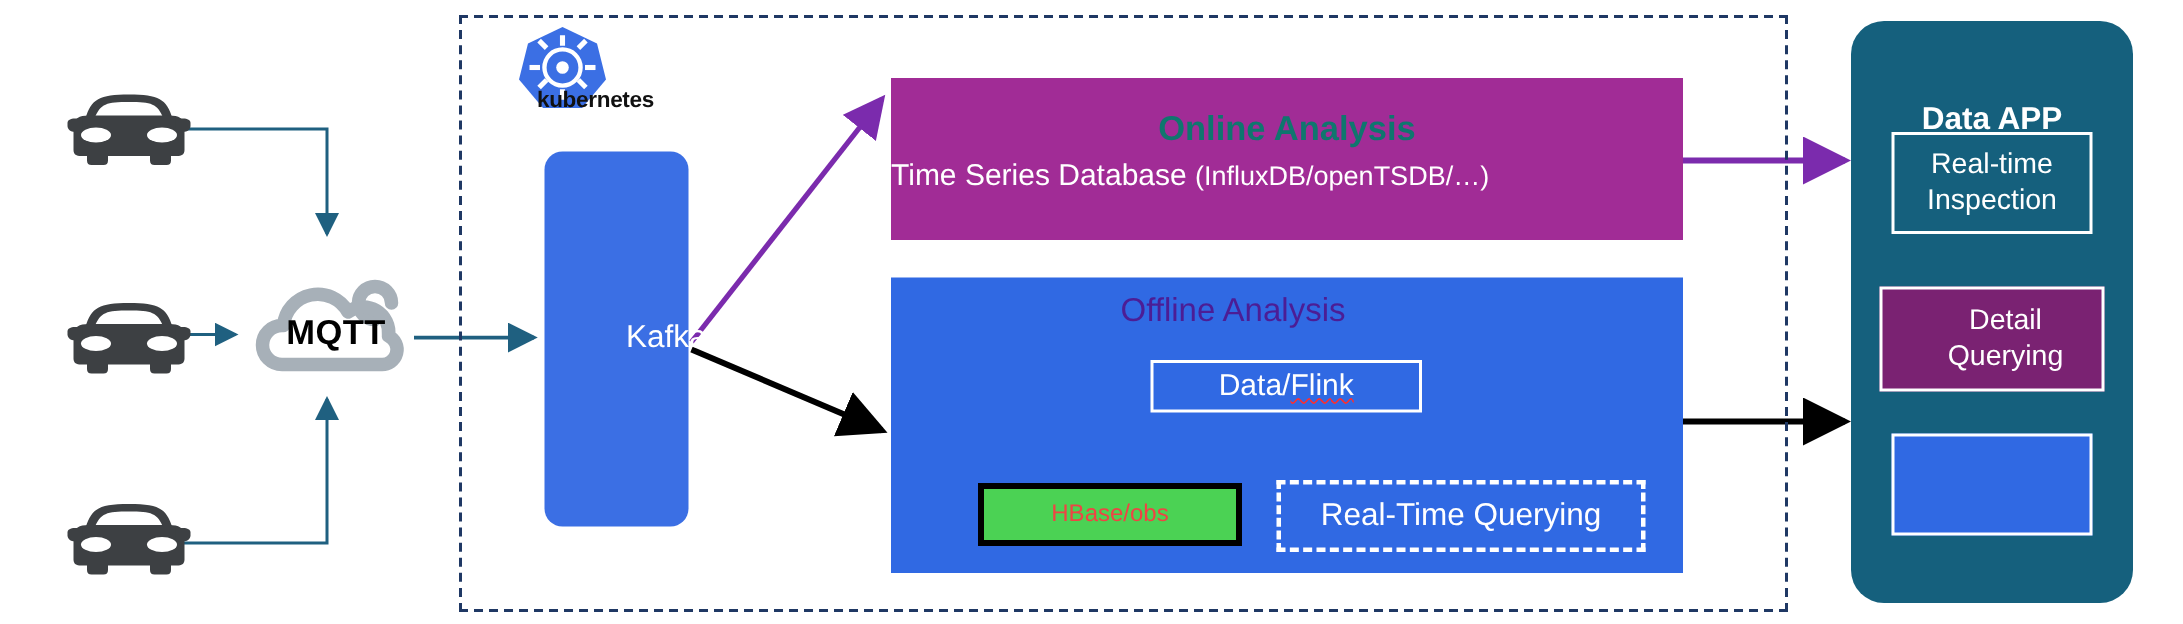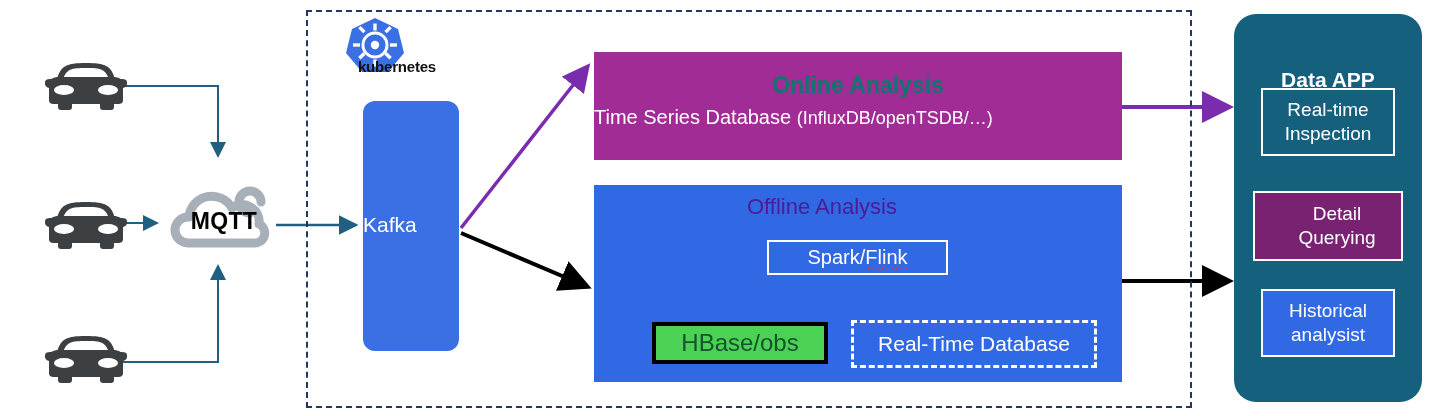--- a/index.html
+++ b/index.html
@@ -41,21 +41,21 @@
     line-height:26px;letter-spacing:0.3px;
   }
 
   
   .kafka{
     left:363px;top:101px;width:96px;height:250px;
     background:#3b6fe4;border-radius:12px;
   }
   .kafka-label{
     left:363px;top:211px;width:108px;height:28px;
-    color:#ffffff;font-size:21px;text-align:left;line-height:28px;
+    color:#ffffff;font-size:21px;text-align:right;line-height:28px;
   }
 
   
   .online{
     left:594px;top:52px;width:528px;height:108px;
     background:#a12c96;
   }
   .online-title{
     left:594px;top:70px;width:528px;height:30px;
     color:#0f766e;font-size:23px;font-weight:bold;text-align:center;line-height:30px;
@@ -90,21 +90,21 @@
     text-decoration-thickness:1px;
     text-underline-offset:2px;
     margin-top:27px;
   }
   .hbase{
     left:652px;top:322px;width:176px;height:42px;
     background:#4bd254;border:4px solid #000000;
   }
   .hbase-label{
     left:652px;top:330px;width:176px;height:26px;
-    color:#14532d;font-size:24px;text-align:center;line-height:26px;
+    color:#ef4444;font-size:16px;text-align:center;line-height:26px;
   }
   .rtdb{
     left:851px;top:320px;width:246px;height:48px;
     border:3px dashed #ffffff;background:transparent;
   }
   .rtdb-label{
     left:851px;top:330px;width:246px;height:28px;
     color:#ffffff;font-size:21px;text-align:center;line-height:28px;
   }
 
@@ -270,37 +270,35 @@
   <div class="abs online-sub">
     <span>Time Series Database</span>
     <span class="paren">(InfluxDB/openTSDB/…)</span>
   </div>
 
   <div class="abs offline"></div>
   <div class="abs offline-title">Offline Analysis</div>
 
   <div class="abs spark"></div>
   <div class="abs spark-label">
-    <span>Spark/</span><u>Flink</u>
+    <span>Data/</span><u>Flink</u>
   </div>
 
   <div class="abs hbase"></div>
   <div class="abs hbase-label">HBase/obs</div>
 
   <div class="abs rtdb"></div>
-  <div class="abs rtdb-label">Real-Time Database</div>
+  <div class="abs rtdb-label">Real-Time Querying</div>
 
   <div class="abs dataapp"></div>
   <div class="abs dataapp-title">Data APP</div>
 
   <div class="abs app-card card1"></div>
   <div class="abs app-card-label card1l">Real-time
 Inspection</div>
 
   <div class="abs app-card card2"></div>
   <div class="abs app-card-label card2l">Detail
 Querying</div>
 
   <div class="abs app-card card3"></div>
-  <div class="abs app-card-label card3l">Historical
-analysist</div>
 
 </div>
 
 </body></html>

